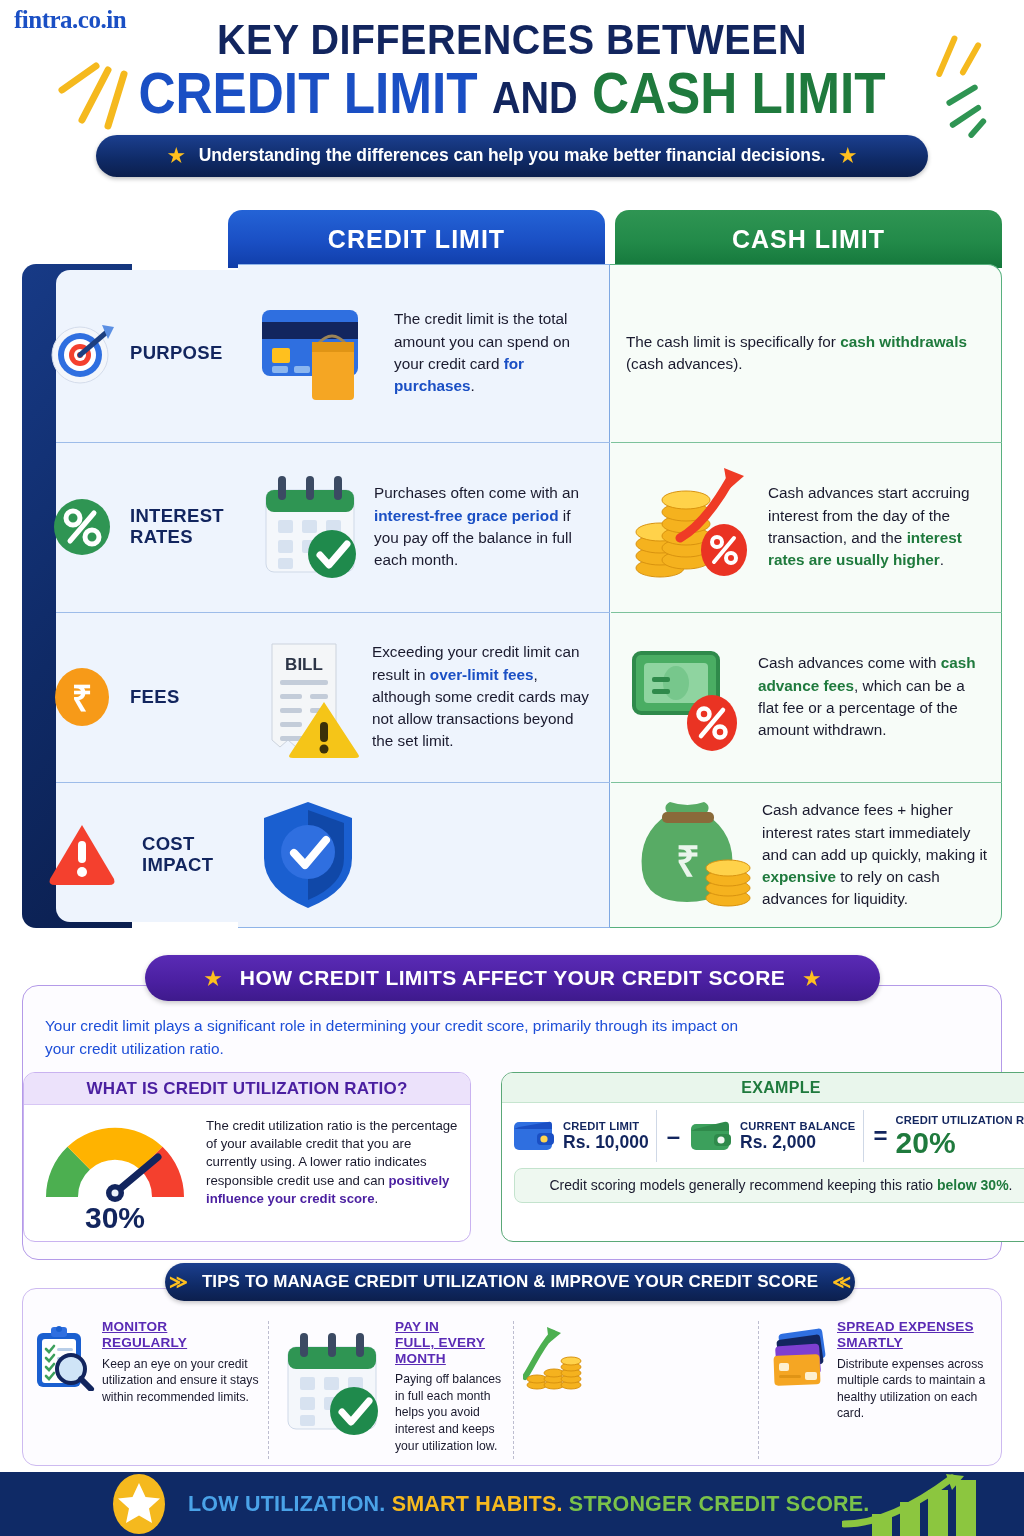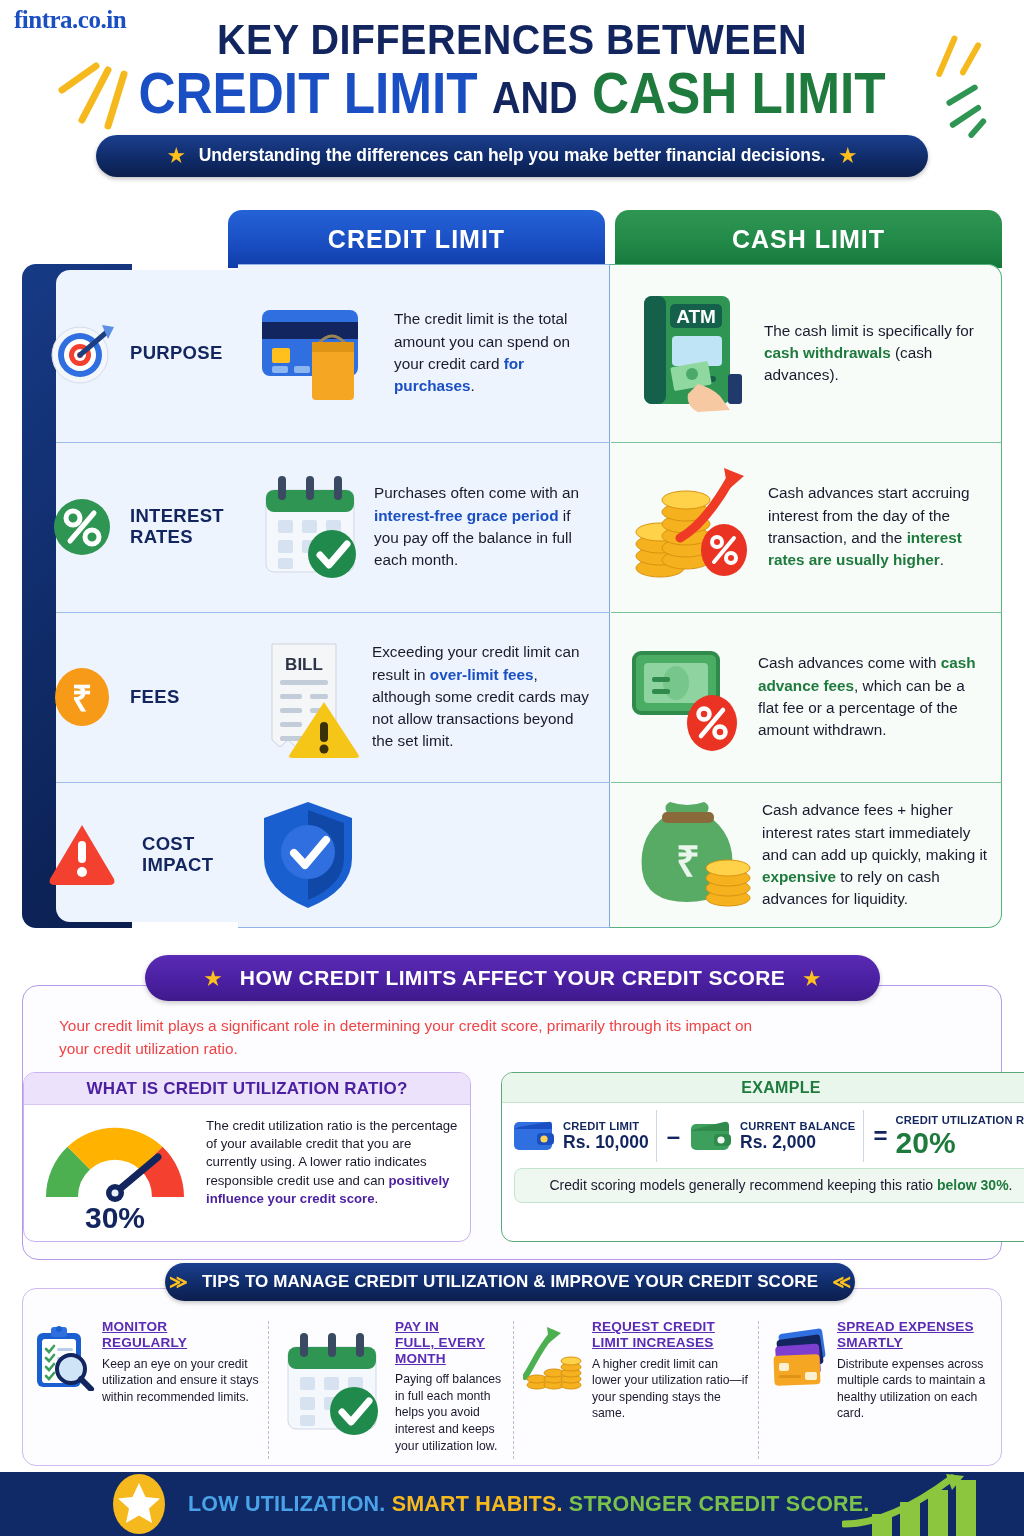--- a/index.html
+++ b/index.html
@@ -88,22 +88,22 @@
   .b-green { color:#1f7a3d; font-weight:700; }
 
   
   .score-panel { position:absolute; left:22px; top:985px; width:980px; height:275px;
                  background:#fdfcff; border:1.6px solid #b49ae8; border-radius:16px; }
   .score-badge { position:absolute; left:145px; top:955px; width:735px; height:46px;
                  background:linear-gradient(180deg,#5a2bb5 0%,#4a1fa0 60%,#3e1a8c 100%);
                  border-radius:23px; display:flex; align-items:center; justify-content:center; gap:18px;
                  color:#fff; font-weight:700; font-size:21px; letter-spacing:0.4px; z-index:5;
                  box-shadow:0 2px 5px rgba(0,0,0,.22); }
-  .score-intro { position:absolute; left:36px; top:28px; width:720px;
-                 font-size:15.4px; line-height:1.5; color:#ef4444; }
+  .score-intro { position:absolute; left:22px; top:28px; width:720px;
+                 font-size:15.4px; line-height:1.5; color:#1d4ed8; }
 
   .cur-card { position:absolute; left:0; top:86px; width:448px; height:170px;
               background:#fff; border:1.5px solid #c9b2f0; border-radius:12px; overflow:hidden; }
   .cur-head { height:32px; background:#ece2fb; display:flex; align-items:center; justify-content:center;
               font-weight:700; font-size:17px; color:#4a1fa0; letter-spacing:0.2px; border-bottom:1px solid #d7c6f5;}
   .cur-body { display:flex; padding:8px 10px 6px 6px; gap:6px; }
   .gauge-wrap { width:170px; flex:0 0 170px; display:flex; flex-direction:column; align-items:center; }
   .gauge-pct { font-weight:700; font-size:30px; color:#12255e; margin-top:-4px;}
   .cur-txt { font-size:13.2px; line-height:1.38; color:#1a1a2e; padding-top:4px;}
   .b-purple { color:#4a1fa0; font-weight:700; }
@@ -230,34 +230,20 @@
                   <rect x="38" y="72" width="16" height="7" rx="2" fill="#8bb6ef"></rect>
                   <rect x="60" y="72" width="18" height="7" rx="2" fill="#fff"></rect>
                   <path d="M62 50 q14 -16 28 0" stroke="#9b8457" stroke-width="3" fill="none"></path>
                   <rect x="56" y="48" width="42" height="58" rx="4" fill="#f5a623"></rect>
                   <rect x="56" y="48" width="42" height="10" fill="#e09415"></rect>
                 </svg>
               </div>
               <div class="cell-txt"><span>The credit limit is the total amount you can spend on your credit card </span><span class="b-blue">for purchases</span><span>.</span></div>
             </div>
             <div class="cell-cash" style="height: 178px;">
-              <div class="cell-art">
-                <svg width="128" height="126" viewBox="0 0 128 126">
-                  <rect x="18" y="6" width="86" height="108" rx="8" fill="#2f9553"></rect>
-                  <rect x="18" y="6" width="22" height="108" rx="8" fill="#14604a"></rect>
-                  <rect x="44" y="14" width="52" height="24" rx="5" fill="#14604a"></rect>
-                  <text x="70" y="33" font-family="Liberation Sans, sans-serif" font-size="19" font-weight="700" fill="#fff" text-anchor="middle">ATM</text>
-                  <rect x="46" y="46" width="50" height="30" rx="4" fill="#bfe4f5"></rect>
-                  <rect x="50" y="86" width="40" height="6" rx="3" fill="#14604a"></rect>
-                  <rect x="46" y="74" width="38" height="24" rx="2" fill="#8fd8a0" transform="rotate(-10 65 86)"></rect>
-                  <circle cx="66" cy="84" r="6" fill="#4aa96b"></circle>
-                  <path d="M72 94 q14 4 22 12 l10 14 -32 2 q-12 -6 -10 -18 Z" fill="#f7c9a3"></path>
-                  <rect x="102" y="84" width="14" height="30" rx="3" fill="#1f3a6b"></rect>
-                </svg>
-              </div>
               <div class="cell-txt"><span>The cash limit is specifically for </span><span class="b-green">cash withdrawals</span><span> (cash advances).</span></div>
             </div>
           </div>
           <div class="row-sep" style="left: 34px; width: 554px; top: 178px;"></div>
           <div class="row-sep g" style="left: 589px; width: 391px; top: 178px;"></div>
           <div class="row" style="top: 178px; height: 170px;">
             <div class="cell-label" style="height: 170px;">
               <div class="icon-badge">
                 <svg width="72" height="72" viewBox="0 0 72 72">
                   <circle cx="36" cy="36" r="28" fill="#2f9553"></circle>
@@ -544,24 +530,20 @@
                 <ellipse cx="31" cy="54" rx="10" ry="4"></ellipse>
                 <ellipse cx="31" cy="48" rx="10" ry="4"></ellipse>
                 <ellipse cx="48" cy="60" rx="10" ry="4"></ellipse>
                 <ellipse cx="48" cy="54" rx="10" ry="4"></ellipse>
                 <ellipse cx="48" cy="48" rx="10" ry="4"></ellipse>
                 <ellipse cx="48" cy="42" rx="10" ry="4"></ellipse>
                 <ellipse cx="48" cy="36" rx="10" ry="4" fill="#ffd24a"></ellipse>
               </g>
             </svg>
           </div>
-          <div class="tip-txt">
-            <div class="tip-title">REQUEST CREDIT<br>LIMIT INCREASES</div>
-            <div class="tip-body">A higher credit limit can lower your utilization ratio—if your spending stays the same.</div>
-          </div>
         </div>
         <div class="tip">
           <div class="tip-art">
             <svg width="62" height="66" viewBox="0 0 62 66">
               <rect x="12" y="6" width="44" height="30" rx="4" fill="#2f6fe0" transform="rotate(-8 34 21)"></rect>
               <rect x="10" y="12" width="44" height="30" rx="4" fill="#12255e" transform="rotate(-8 32 27)"></rect>
               <rect x="8" y="20" width="44" height="30" rx="4" fill="#7e3fd1" transform="rotate(-4 30 35)"></rect>
               <rect x="6" y="30" width="46" height="30" rx="4" fill="#f5a623" transform="rotate(-2 29 45)"></rect>
               <rect x="11" y="38" width="10" height="8" rx="2" fill="#fdf0d0"></rect>
               <rect x="11" y="50" width="22" height="3" rx="1.5" fill="#e09415"></rect>

